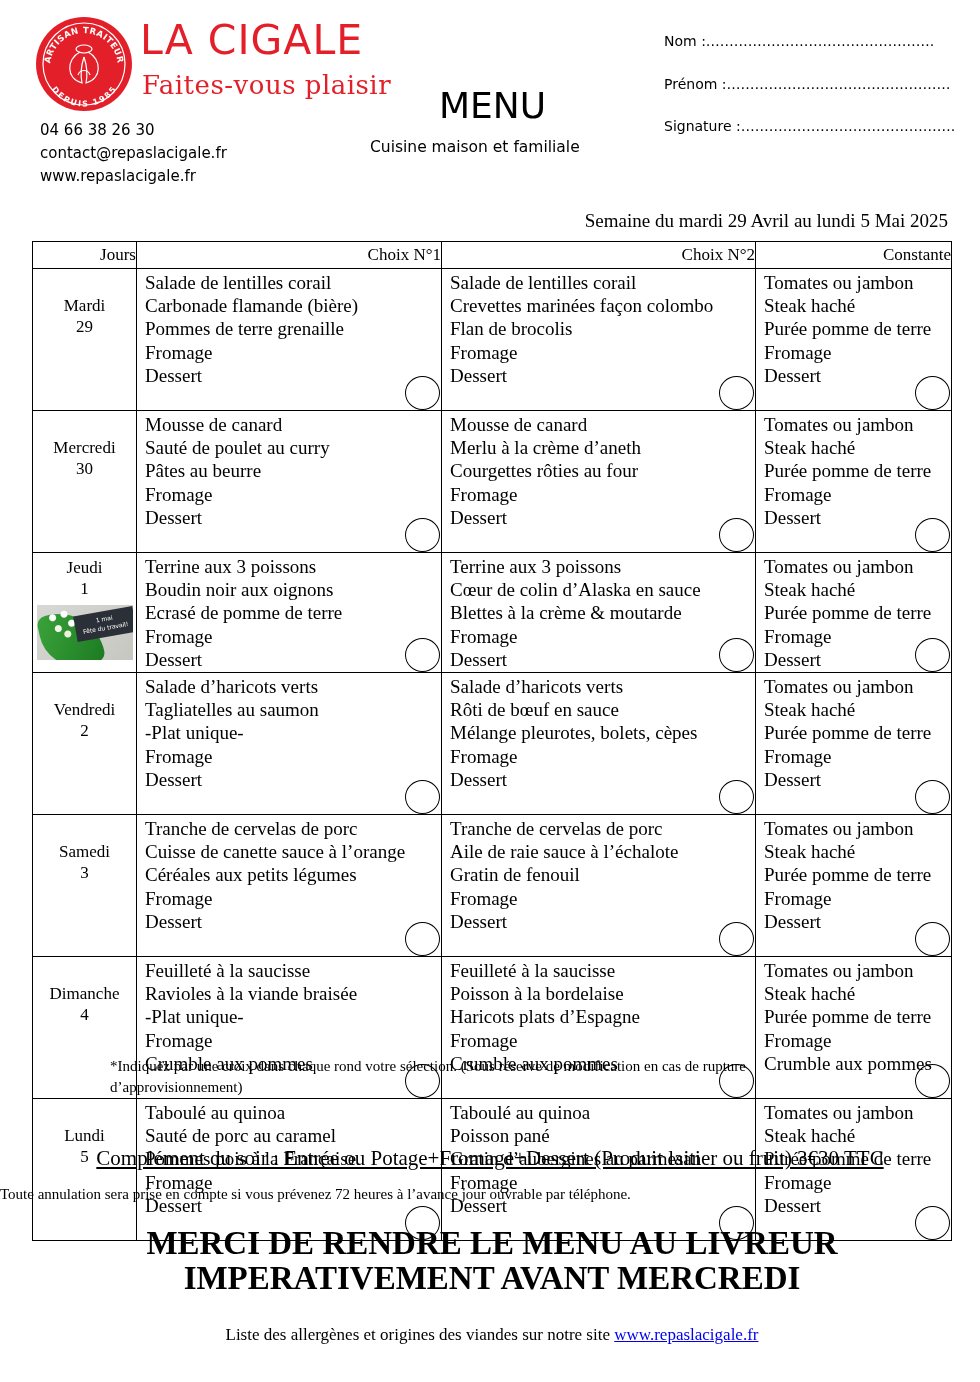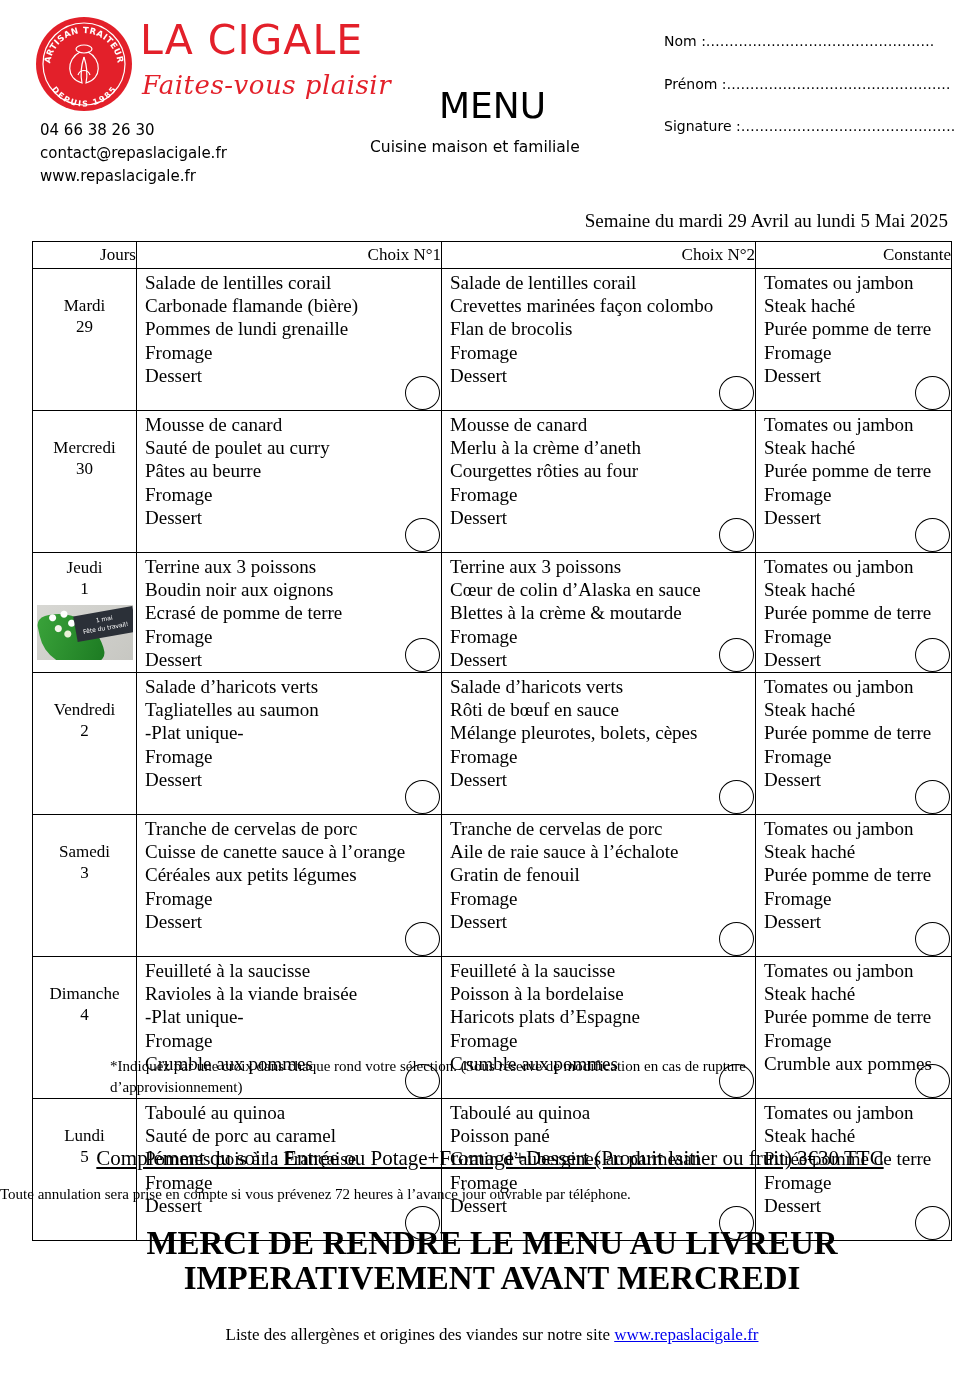--- a/index.html
+++ b/index.html
@@ -3,21 +3,21 @@
   <meta charset="utf-8">
   <style>
     html, body { margin: 0; padding: 0; background: #ffffff; }
     body { width: 980px; height: 1382px; position: relative; overflow: hidden; color: #000; }
     .abs { position: absolute; }
 
     
     .logo-badge { left: 36px; top: 17px; width: 96px; height: 94px; border-radius: 50%; background: #e3202a; }
     .logo-badge svg { width: 96px; height: 94px; display: block; }
     .brand-name { left: 140px; top: 20px; font-family: "DejaVu Sans", sans-serif; font-size: 41px; color: #e3202a; letter-spacing: 1px; line-height: 1; font-weight: normal; }
-    .brand-tagline { left: 142px; top: 72px; font-family: "DejaVu Serif", serif; font-style: italic; font-size: 26px; color: #e3202a; line-height: 1; letter-spacing: 0.5px; }
+    .brand-tagline { left: 142px; top: 72px; font-family: "DejaVu Serif", serif; font-size: 26px; color: #e3202a; line-height: 1; letter-spacing: 0.5px; }
     .contact { left: 40px; font-family: "DejaVu Sans", sans-serif; font-size: 15px; line-height: 1; }
 
     
     .menu-title { left: 380px; width: 225px; top: 88px; text-align: center; font-family: "DejaVu Sans", sans-serif; font-size: 36px; line-height: 1; }
     .menu-subtitle { left: 370px; width: 245px; top: 140px; text-align: left; font-family: "DejaVu Sans", sans-serif; font-size: 15.5px; line-height: 1; }
 
     
     .form-field { left: 664px; font-family: "DejaVu Sans", sans-serif; font-size: 14px; line-height: 1; white-space: nowrap; }
     .form-field .dots { letter-spacing: 0px; }
 
@@ -110,21 +110,21 @@
   <tbody id="menu-body">
       <tr>
         <td class="day-cell">
           <div>Mardi</div>
           <div>29</div>
         </td>
         <td>
           <div class="dish-list">
             <span class="dish">Salade de lentilles corail</span>
             <span class="dish">Carbonade flamande (bière)</span>
-            <span class="dish">Pommes de lundi grenaille</span>
+            <span class="dish">Pommes de terre grenaille</span>
             <span class="dish">Fromage</span>
             <span class="dish">Dessert</span>
           </div>
           <div class="circle"></div>
         </td>
         <td>
           <div class="dish-list">
             <span class="dish">Salade de lentilles corail</span>
             <span class="dish">Crevettes marinées façon colombo</span>
             <span class="dish">Flan de brocolis</span>

